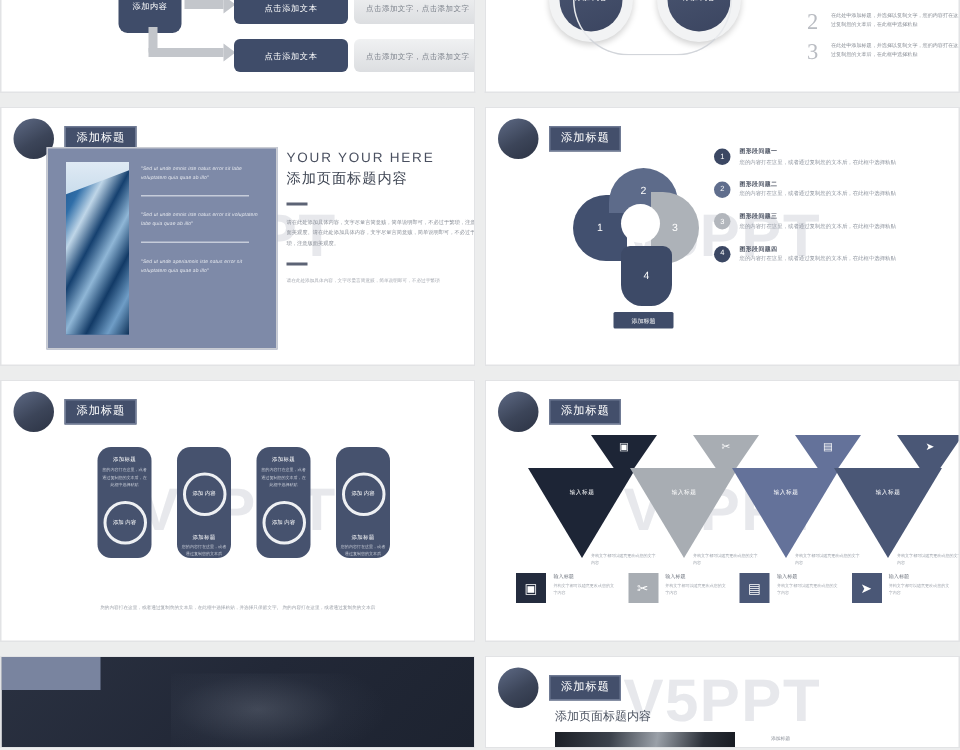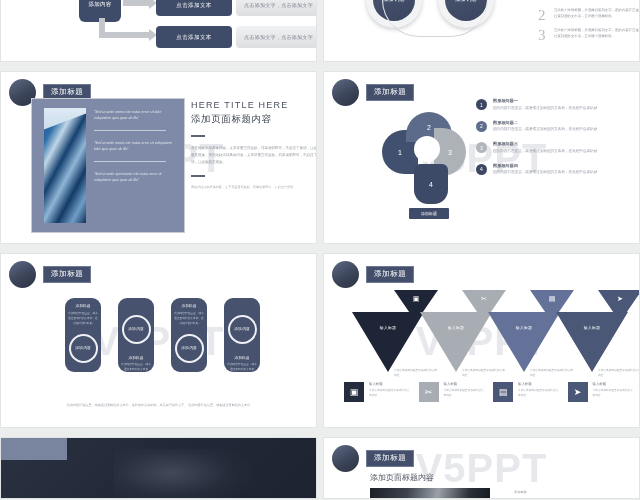--- a/index.html
+++ b/index.html
@@ -302,21 +302,21 @@
       <div class="panel-img"></div>
       <div class="quotes">
         <div class="qtext">"Sed ut unde omnis iste natus error sit labe voluptatem quia quae ab illo"</div>
         <div class="qrule"></div>
         <div class="qtext">"Sed ut unde omnis iste natus error sit voluptatem labe quia quae ab illo"</div>
         <div class="qrule"></div>
         <div class="qtext">"Sed ut unde aperiamnis iste natus error sit voluptatem quia quae ab illo"</div>
       </div>
     </div>
     <div class="right-col">
-      <div class="eng-title">HERE TITLE HERE</div>
+      <div class="eng-title">YOUR YOUR HERE</div>
       <div class="cn-title">添加页面标题内容</div>
       <div class="dash"></div>
       <div class="body-text">请在此处添加具体内容，文字尽量言简意赅，简单说明即可，不必过于繁琐，注意版面美观度。请在此处添加具体内容，文字尽量言简意赅，简单说明即可，不必过于繁琐，注意版面美观度。</div>
       <div class="dash2"></div>
       <div class="body-text2">请在此处添加具体内容，文字尽量言简意赅，简单说明即可，不必过于繁琐</div>
     </div>
   </div>
 
   <div class="slide s-mid">
     <div class="wm">V5PPT</div>

